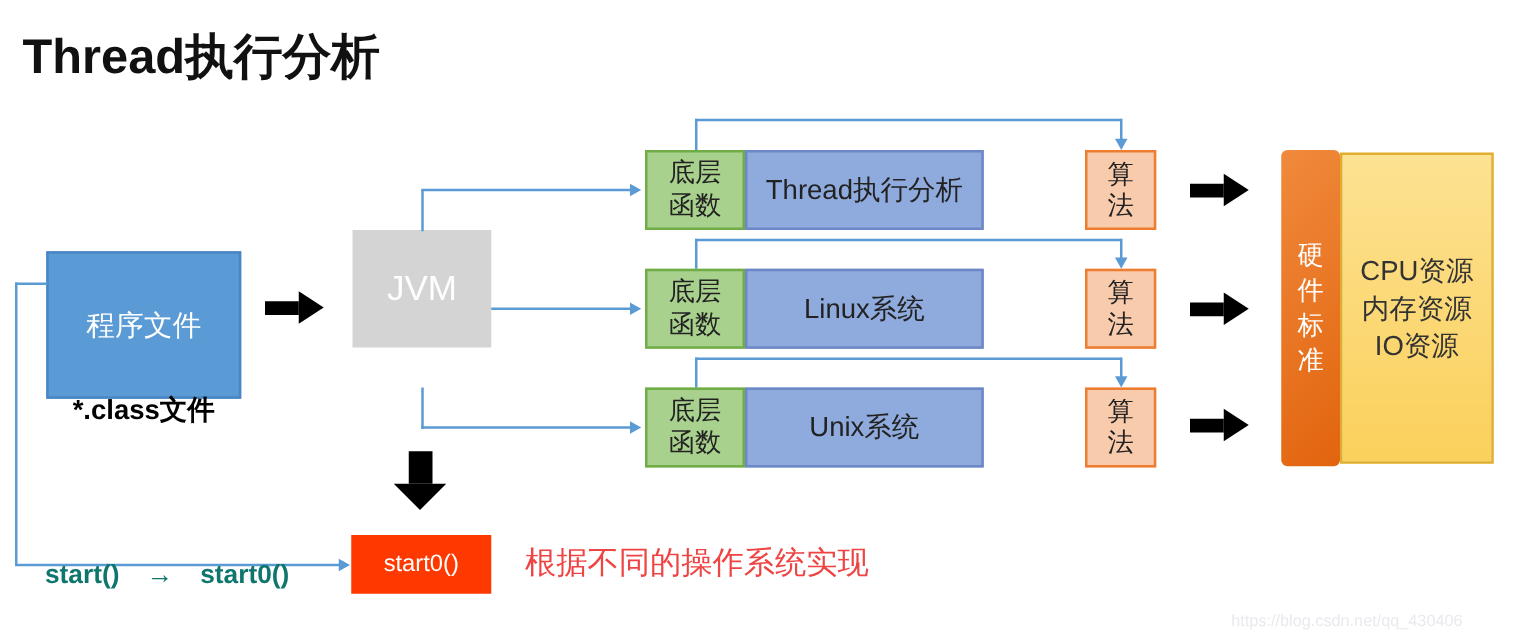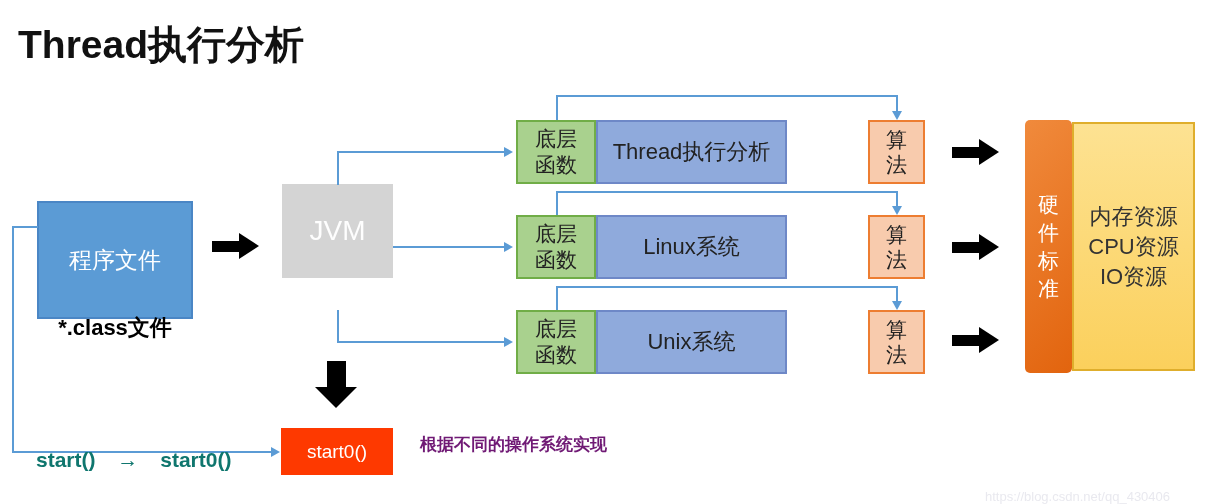--- a/index.html
+++ b/index.html
@@ -58,21 +58,21 @@
     background:linear-gradient(180deg,var(--resources-grad-from),var(--resources-grad-to));
     border:2px solid var(--resources-border);
     color:#333;font-size:22px;line-height:30px;
   }
   .start0{
     left:281px;top:428px;width:112px;height:47px;
     background:var(--start0-fill);color:#fff;font-size:19px;
   }
   .note{
     position:absolute;left:420px;top:433px;
-    font-size:17px;font-weight:bold;color:#701a75;
+    font-size:25px;font-weight:normal;color:#ef4444;
   }
   .startflow{
     position:absolute;left:36px;top:448px;
     font-size:21px;font-weight:bold;color:#0f766e;
   }
   .startflow .gap{margin:0 16px;font-weight:normal;}
   .watermark{
     position:absolute;left:985px;top:489px;
     font-size:13px;color:#e9e9ef;white-space:nowrap;
   }
@@ -212,22 +212,22 @@
 <div class="box hwstd">
   <span>
     <span style="display:block">硬</span>
     <span style="display:block">件</span>
     <span style="display:block">标</span>
     <span style="display:block">准</span>
   </span>
 </div>
 <div class="box resources">
   <span>
+    <span style="display:block">CPU资源</span>
     <span style="display:block">内存资源</span>
-    <span style="display:block">CPU资源</span>
     <span style="display:block">IO资源</span>
   </span>
 </div>
 
 <div class="box start0">
   <span>start0()</span>
 </div>
 <div class="note">根据不同的操作系统实现</div>
 <div class="startflow">
   <span>start()</span>

